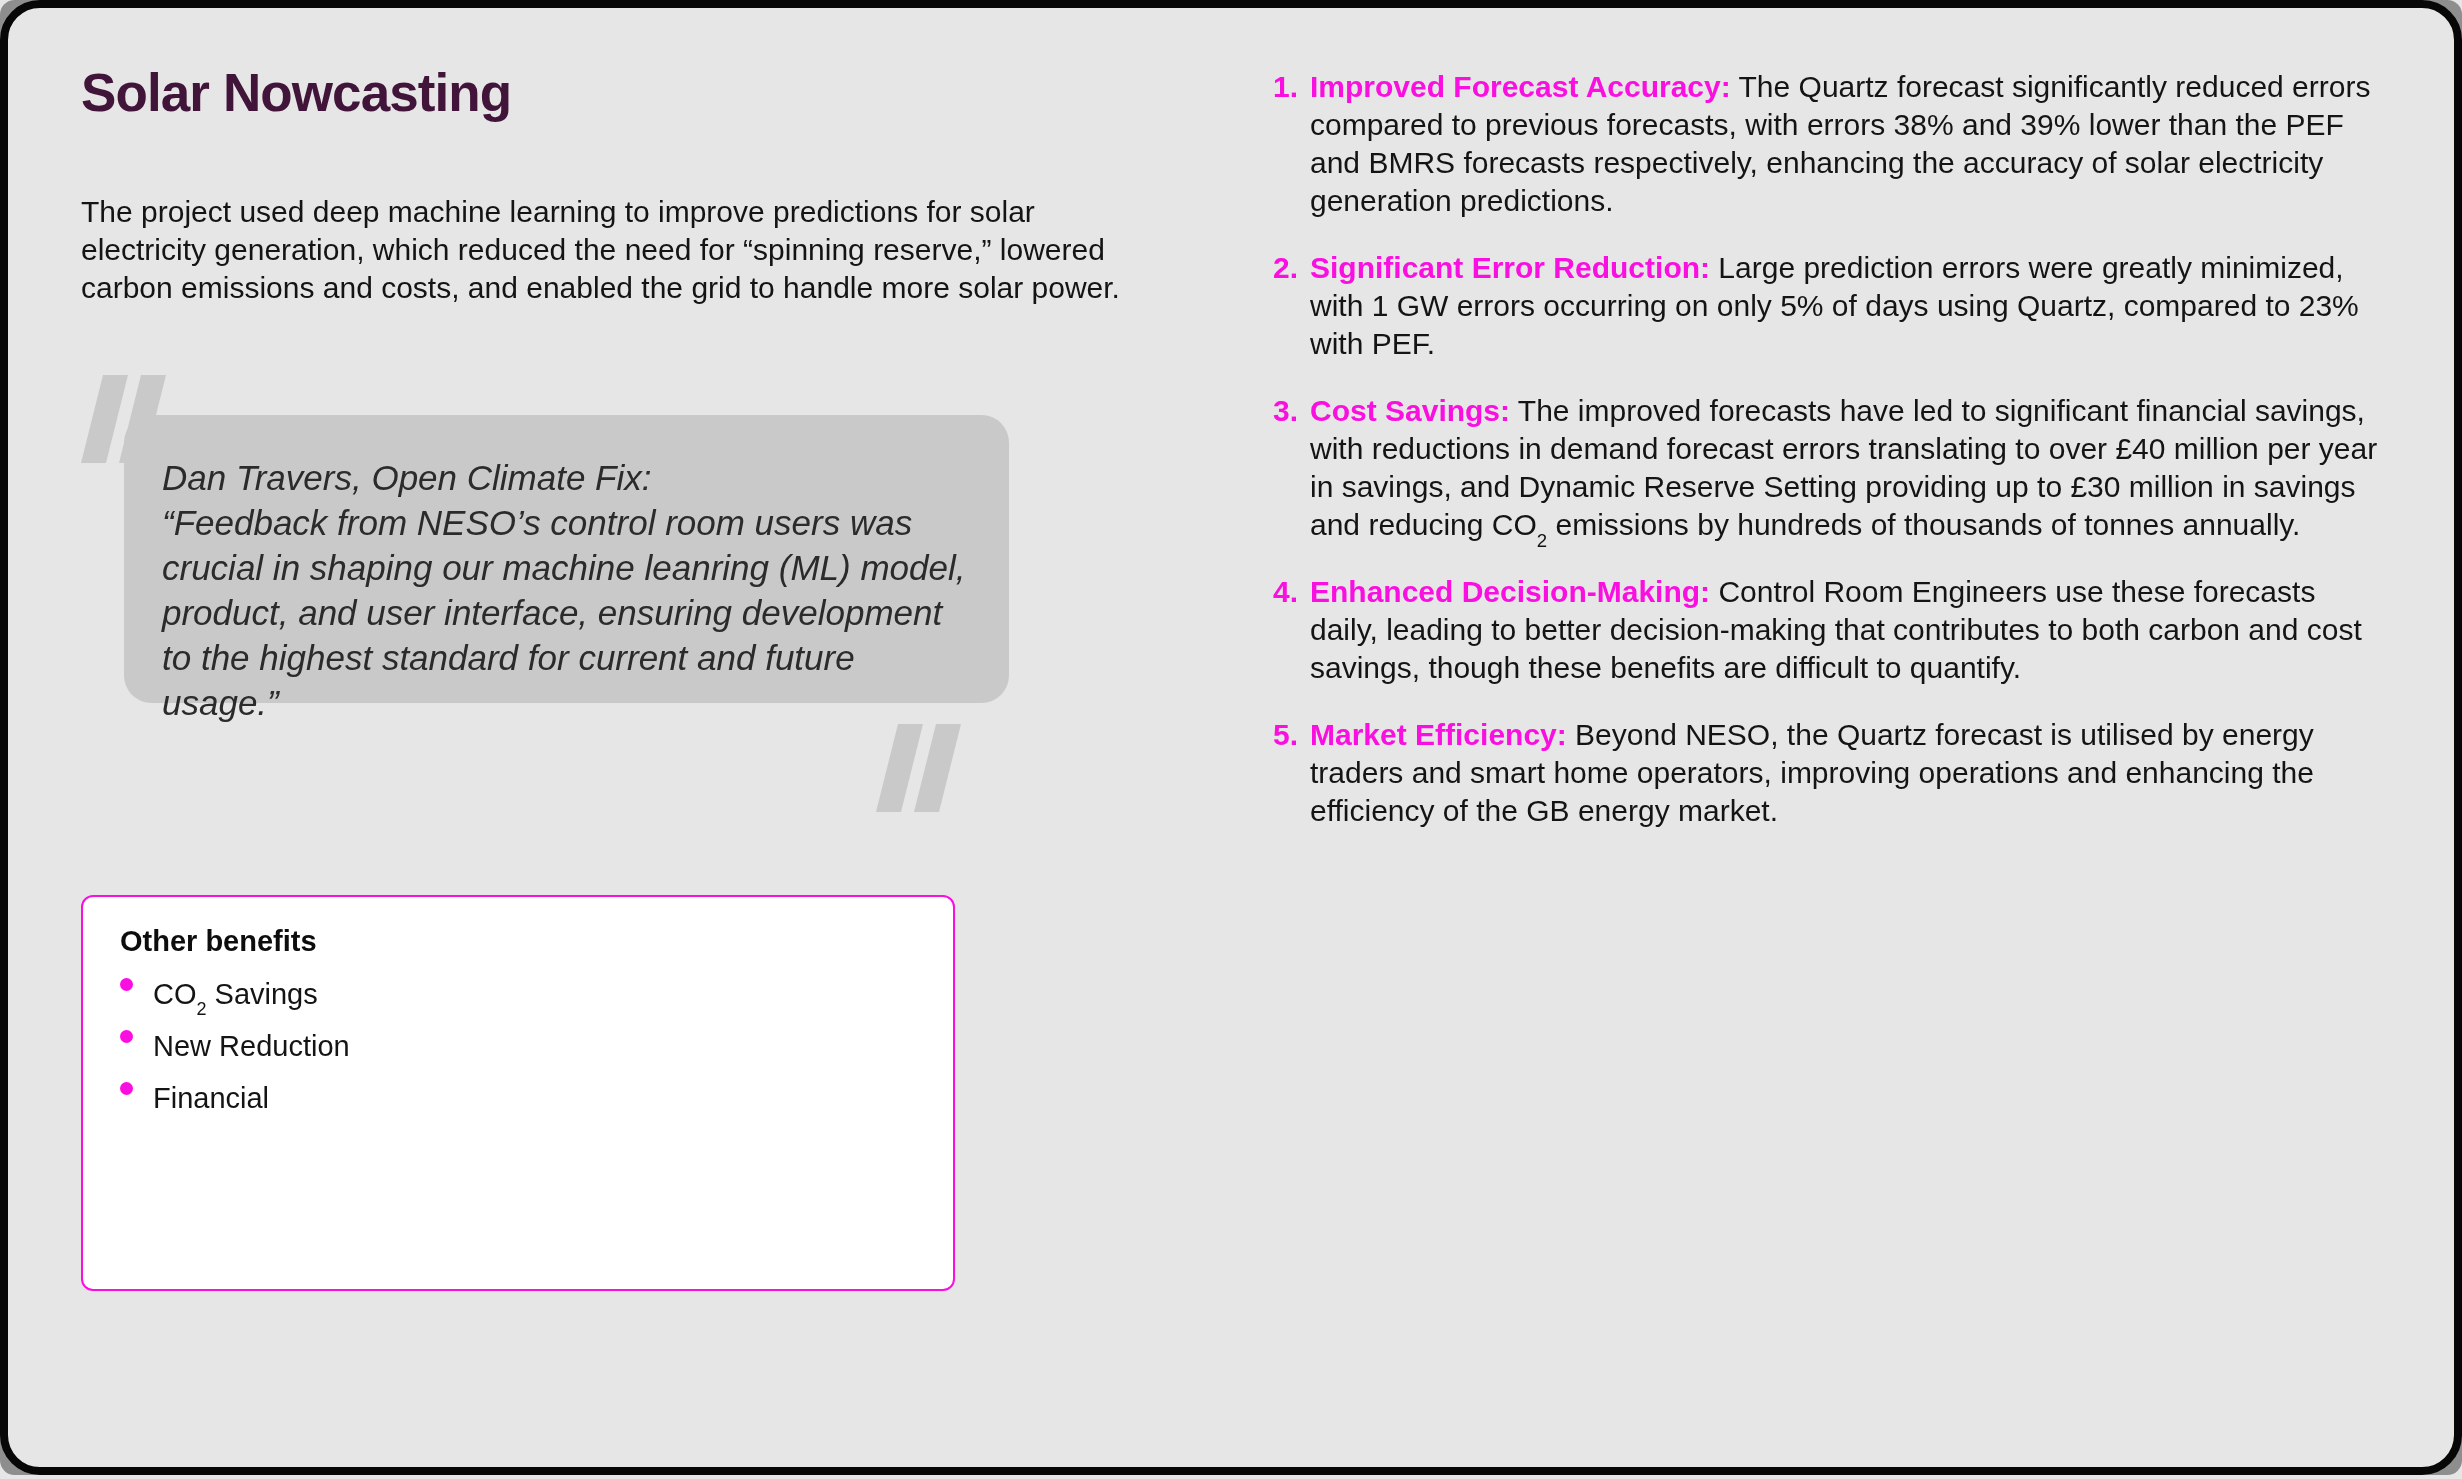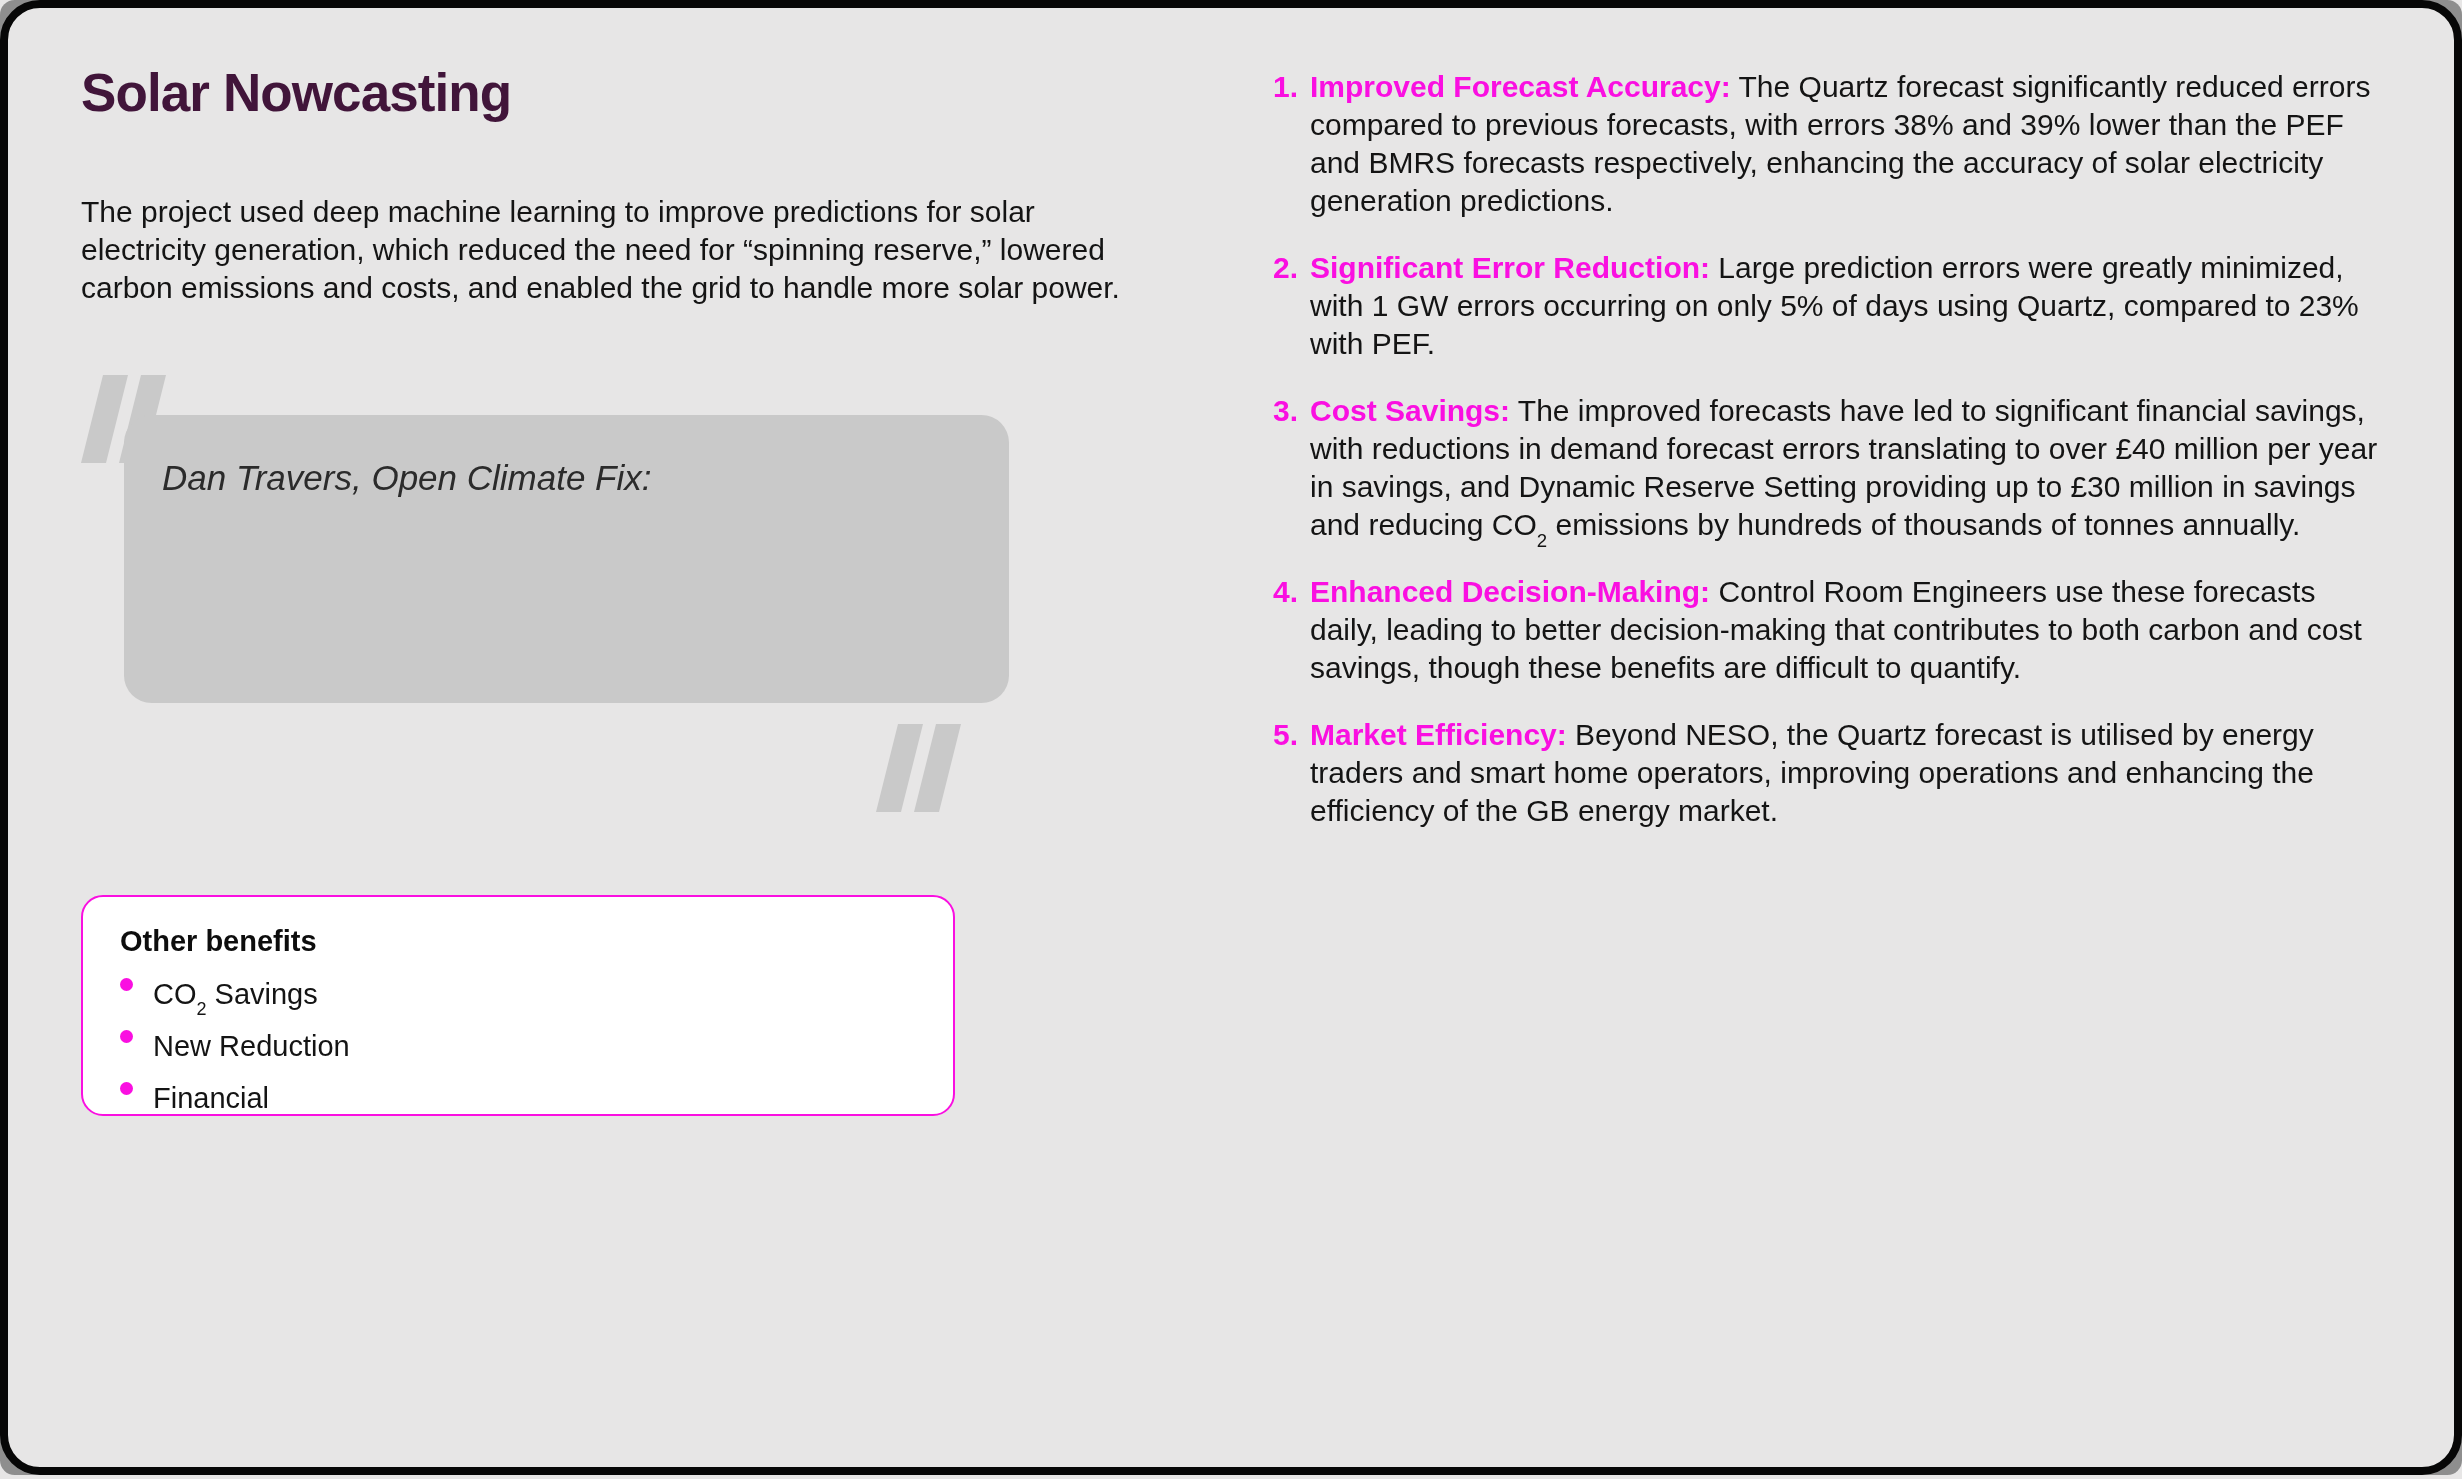--- a/index.html
+++ b/index.html
@@ -66,24 +66,24 @@
   .qmark-close { left: 887px; top: 724px; }
   .qmark span {
     display: block;
     width: 25px; height: 88px;
     background: #c9c9c9;
     transform: skewX(-14deg);
   }
   .benefits-box {
     position: absolute;
     left: 81px; top: 895px;
-    width: 874px; height: 221px;
+    width: 874px; height: 396px;
     background: #ffffff;
     border: 2.8px solid #fa0fe1;
-    border-radius: 22px;
+    border-radius: 12px;
     padding: 27.6px 37px 0 37px;
   }
   .benefits-heading {
     font-size: 29px;
     font-weight: 700;
     color: #0d0d0d;
     margin-bottom: 20px;
   }
   .benefit-item {
     display: flex;
@@ -137,20 +137,21 @@
     <span></span>
   </div>
 <div class="qmark qmark-close">
     <span></span>
     <span></span>
   </div>
 
 <div class="quote-box">
   <div class="quote-text-wrap">
     <div>Dan Travers, Open Climate Fix:</div>
+    <div>“Feedback from NESO’s control room users was crucial in shaping our machine leanring (ML) model, product, and user interface, ensuring development to the highest standard for current and future usage.”</div>
   </div>
 </div>
 
 <div class="benefits-box">
   <div class="benefits-heading">Other benefits</div>
   <div class="benefit-item">
     <span class="bullet-dot"></span>
     <span><span>CO</span><sub>2</sub><span> Savings</span></span>
   </div>
   <div class="benefit-item">

